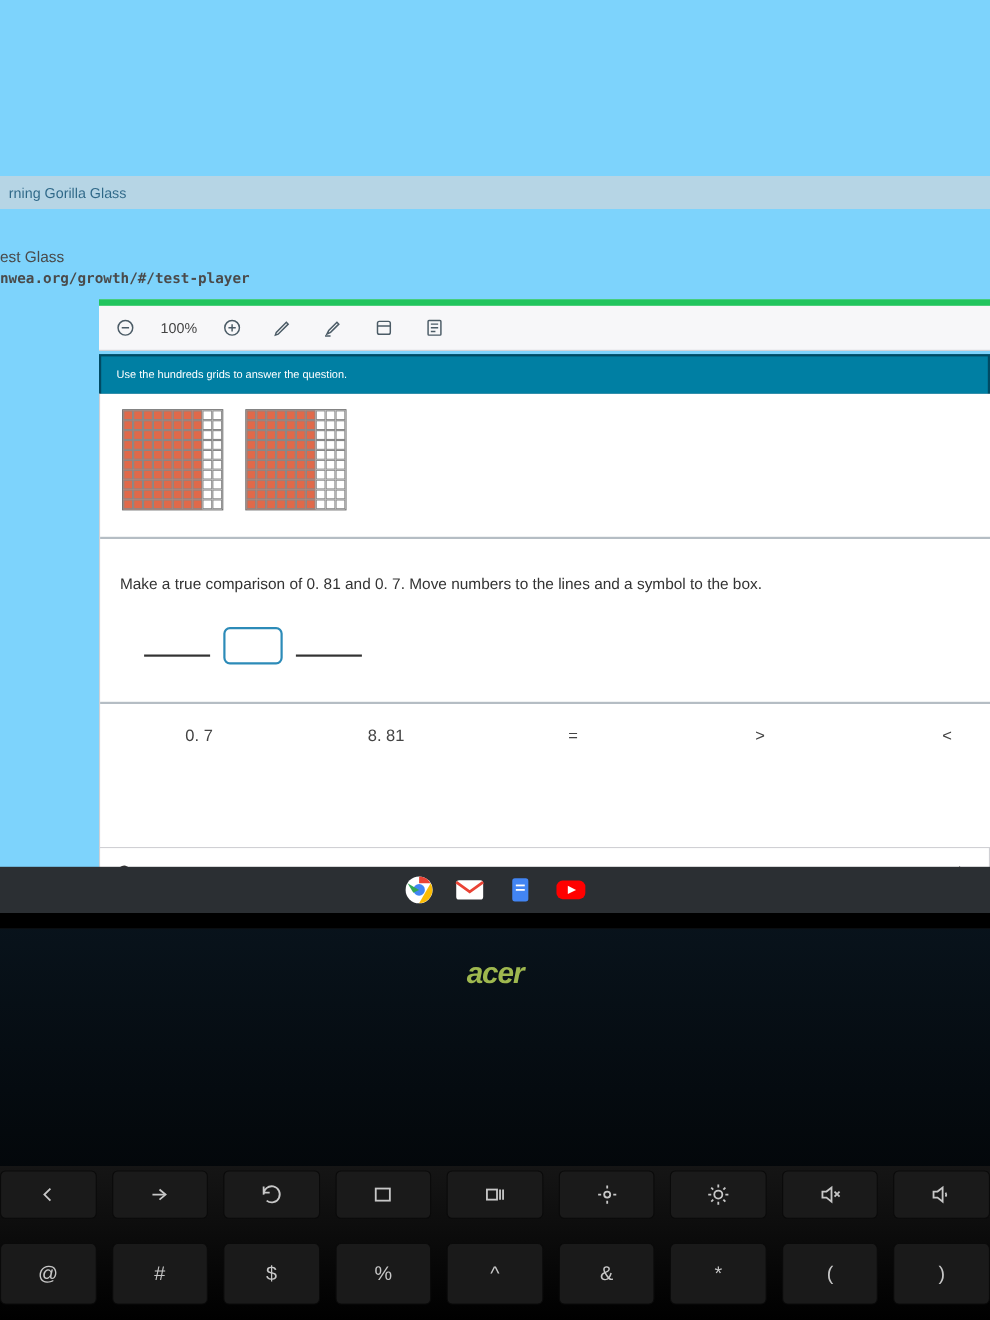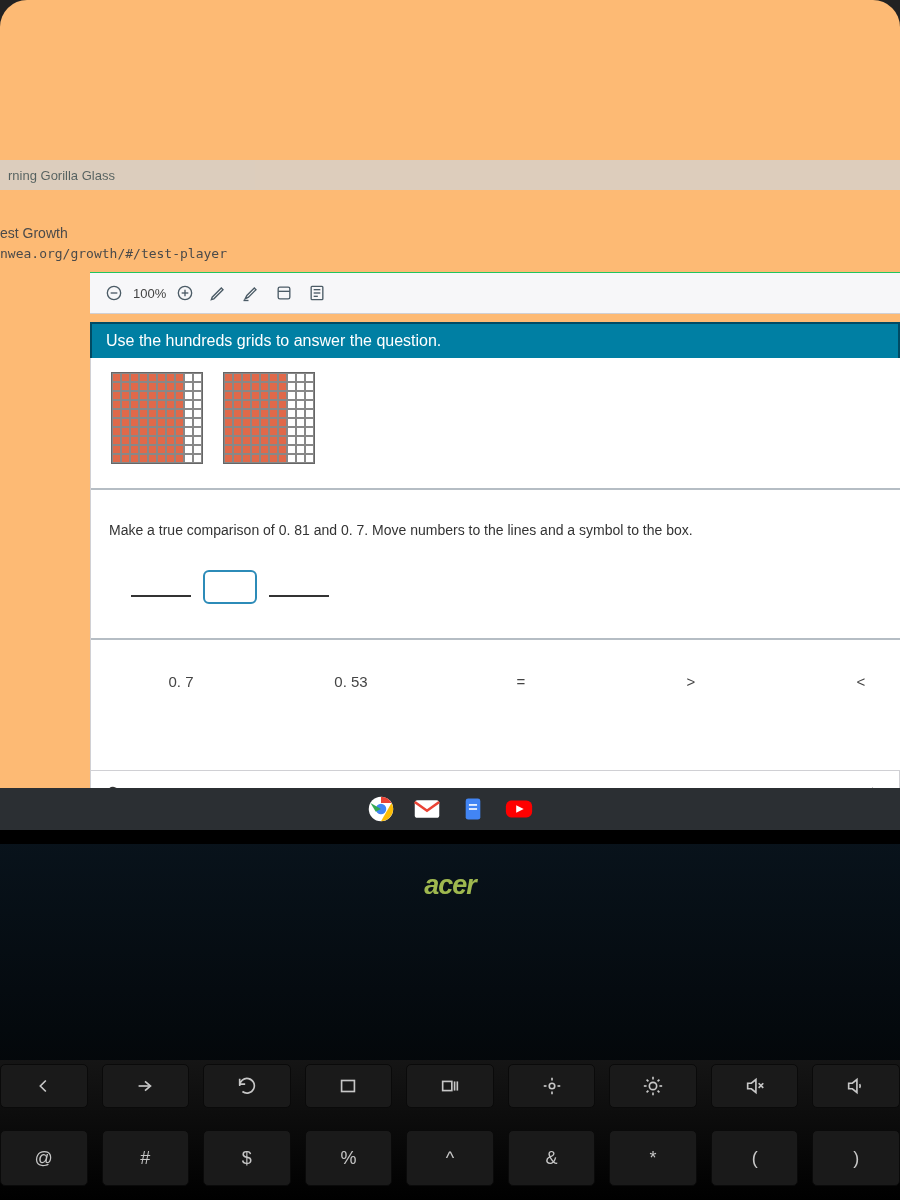--- a/index.html
+++ b/index.html
@@ -1,46 +1,46 @@
 <!DOCTYPE html>
 <html><head>
 <meta charset="utf-8">
 <style>
   html,body{margin:0;padding:0;font-family:Arial,Helvetica,sans-serif;background:#000;}
   .photo{width:900px;height:1200px;position:relative;background:linear-gradient(180deg,#0a1a24 0%,#0a1620 65%,#000 100%);overflow:hidden;}
   
   .screen{position:absolute;left:0;top:0;right:0;height:830px;background:#222;border-bottom:14px solid #000;}
-  .screen-inner{position:absolute;left:0;top:0;right:0;bottom:0;background:#fdba74;border-radius:27px;}
+  .screen-inner{position:absolute;left:0;top:0;right:0;bottom:0;background:#7dd3fc;}
   
   .header1{position:absolute;left:0;top:160px;right:0;height:30px;background:#cfd6dc;color:#0d3b57;font-size:13px;padding-left:8px;display:flex;align-items:center;opacity:.7;}
   .tab-title{position:absolute;left:0;top:225px;color:#4a4a4a;font-size:14px;}
-  .url{position:absolute;left:0;top:246px;color:#4a4a4a;font-size:13px;font-family:Menlo,monospace;}
-  
-  .toolbar{position:absolute;left:90px;right:0;top:272px;height:40px;background:#f7f7f9;border-top:1px solid #22c55e;border-bottom:1px solid #d0d0d4;display:flex;align-items:center;gap:5px;padding-left:10px;}
+  .url{position:absolute;left:0;top:246px;color:#4a4a4a;font-size:13px;font-family:Menlo,monospace;font-weight:bold;}
+  
+  .toolbar{position:absolute;left:90px;right:0;top:272px;height:40px;background:#f7f7f9;border-top:6px solid #22c55e;border-bottom:1px solid #d0d0d4;display:flex;align-items:center;gap:18px;padding-left:10px;}
   .tbtn{width:28px;height:28px;display:flex;align-items:center;justify-content:center;color:#4b5b66;border-radius:3px;}
   .tbtn svg{width:20px;height:20px;stroke:#4b5b66;fill:none;stroke-width:1.6;}
   .zoom{font-size:13px;color:#444;}
   
-  .instr{position:absolute;left:90px;right:0;top:322px;height:34px;background:#007fa3;color:#fff;display:flex;align-items:center;padding-left:14px;font-size:16px;border:2px solid #004a63;}
+  .instr{position:absolute;left:90px;right:0;top:322px;height:34px;background:#007fa3;color:#fff;display:flex;align-items:center;padding-left:14px;font-size:10px;border:2px solid #004a63;}
   
   .content{position:absolute;left:90px;right:0;top:358px;bottom:58px;background:#fff;border-left:1px solid #d0d0d4;}
   
   .grids{display:flex;gap:20px;padding:14px 20px 24px;}
   .grid{display:grid;grid-template-columns:repeat(10,9px);grid-template-rows:repeat(10,9px);border:1px solid #666;}
   .cell{border:0.5px solid #888;background:#fff;}
   .filled{background:#e0694a;}
   
   .prompt{font-size:14px;color:#333;padding:0 18px 10px;margin-top:32px;}
   .prompt-divider{border-top:2px solid #b5bdc4;margin:0 0 8px;}
   
   .answer{display:flex;align-items:center;gap:12px;padding:22px 40px 34px;border-bottom:2px solid #b5bdc4;}
   .blank{width:60px;border-bottom:2px solid #333;height:18px;}
   .box{width:50px;height:30px;border:2px solid #2c8bb8;border-radius:6px;}
   
-  .options{display:flex;gap:130px;padding:33px 70px;font-size:15px;color:#444;}
+  .options{display:flex;gap:130px;padding:21px 70px;font-size:15px;color:#444;}
   .opt{min-width:40px;text-align:center;}
   
   .footer{position:absolute;left:90px;right:0;bottom:14px;height:44px;background:#fff;border:1px solid #d0d0d4;display:flex;align-items:center;gap:24px;padding:0 14px;font-size:13px;}
   .reset{display:flex;align-items:center;gap:5px;color:#333;font-weight:600;letter-spacing:.4px;}
   .reset svg{width:16px;height:16px;stroke:#333;fill:none;stroke-width:2;}
   .student{color:#666;}
   .testname{color:#666;margin-left:auto;margin-right:20px;}
   .qn{color:#c00;font-weight:600;}
   .nextbtn{width:28px;height:28px;display:flex;align-items:center;justify-content:center;margin-left:6px;}
   .nextbtn svg{width:20px;height:20px;stroke:#333;fill:none;stroke-width:2;}
@@ -61,21 +61,21 @@
 <body>
 
 <div class="photo">
 
   <div class="screen">
     <div class="screen-inner">
 
       <div class="header1">
         <span>rning Gorilla Glass</span>
       </div>
-      <div class="tab-title">est Growth</div>
+      <div class="tab-title">est Glass</div>
       <div class="url">nwea.org/growth/#/test-player</div>
 
       <div class="toolbar">
         <div class="tbtn">
           <svg viewBox="0 0 24 24">
               <circle cx="12" cy="12" r="8"></circle>
               <line x1="8" y1="12" x2="16" y2="12"></line>
             </svg>
         </div>
         <span class="zoom">100%</span>
@@ -329,21 +329,21 @@
         <div class="prompt">Make a true comparison of 0. 81 and 0. 7. Move numbers to the lines and a symbol to the box.</div>
 
         <div class="answer">
           <div class="blank"></div>
           <div class="box"></div>
           <div class="blank"></div>
         </div>
 
         <div class="options">
           <span class="opt">0. 7</span>
-          <span class="opt">0. 53</span>
+          <span class="opt">8. 81</span>
           <span class="opt">=</span>
           <span class="opt">&gt;</span>
           <span class="opt">&lt;</span>
         </div>
       </div>
 
       <div class="footer">
         <div class="reset">
           <svg viewBox="0 0 24 24">
               <path d="M4 12a8 8 0 1 1 3 6M4 12l-2-3M4 12l3-2"></path>

